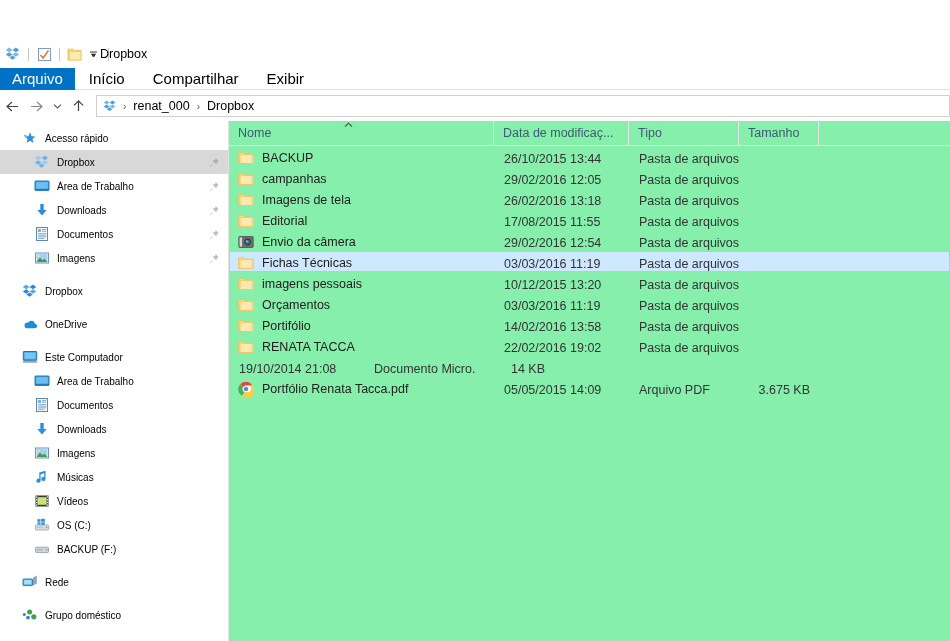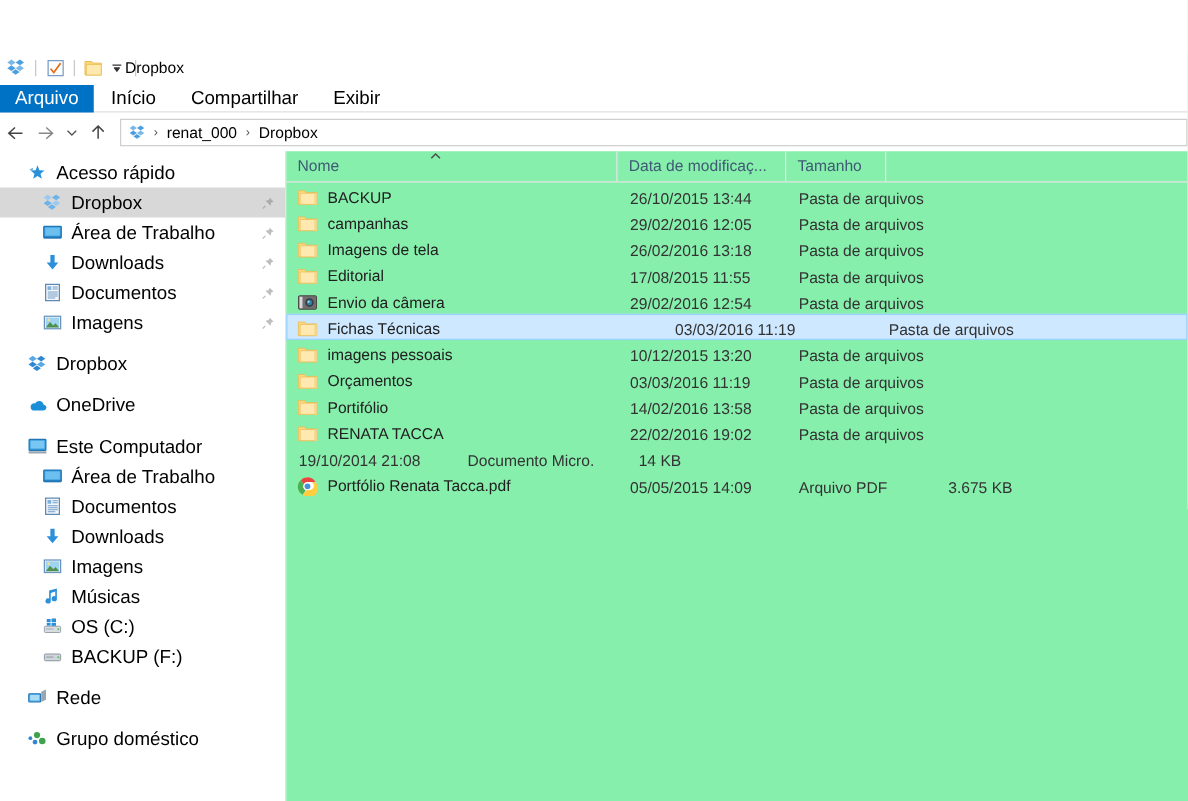--- a/index.html
+++ b/index.html
@@ -114,21 +114,21 @@
     border-right: 1px solid #e3e3e3;
     padding-top: 5px;
     overflow: hidden;
   }
   .nav-item {
     height: 24px;
     display: flex;
     align-items: center;
     padding-left: 10px;
     padding-right: 8px;
-    font-size: 15px;
+    font-size: 10px;
     color: #000;
     white-space: nowrap;
     cursor: default;
     position: relative;
   }
   .nav-item.active { background: #d8d8d8; }
   .nav-item .ico {
     width: 16px; height: 16px;
     margin-right: 7px;
     flex: 0 0 16px;
@@ -182,21 +182,20 @@
     display: flex;
     align-items: flex-end;
     font-size: 12.5px;
     color: #202020;
     cursor: default;
     border: 1px solid transparent;
   }
   .frow.sel {
     background: #cde8ff;
     border: 1px solid #99d1ff;
-    gap: 36px;
   }
   .frow .c-name {
     width: 265px;
     display: flex;
     align-items: center;
     padding-left: 8px;
     overflow: hidden;
     white-space: nowrap;
   }
   .frow .c-name .fico {
@@ -478,20 +477,39 @@
 
     <div class="nav-item lvl1">
       <span class="ico">
         <svg width="16" height="16" viewBox="0 0 16 16">
           <path d="M11.5 1.8v8.1a2.1 2.1 0 1 1-1.3-1.9V4.2L6.6 5.3v6.4a2.1 2.1 0 1 1-1.3-1.9V3.4z" fill="#2b8fd9"></path>
         </svg>
       </span>
       <span class="lbl">Músicas</span>
     </div>
 
+    <div class="nav-item lvl1">
+      <span class="ico">
+        <svg width="16" height="16" viewBox="0 0 16 16">
+          <rect x="1.5" y="2.5" width="13" height="11" fill="#3a3a3a"></rect>
+          <rect x="3.4" y="4.2" width="9.2" height="7.6" fill="#c9e27a"></rect>
+          <g fill="#e8e8e8">
+            <rect x="2" y="3.2" width="1.2" height="1.4"></rect>
+              <rect x="2" y="6" width="1.2" height="1.4"></rect>
+            <rect x="2" y="8.8" width="1.2" height="1.4"></rect>
+              <rect x="2" y="11.4" width="1.2" height="1.4"></rect>
+            <rect x="12.8" y="3.2" width="1.2" height="1.4"></rect>
+              <rect x="12.8" y="6" width="1.2" height="1.4"></rect>
+            <rect x="12.8" y="8.8" width="1.2" height="1.4"></rect>
+              <rect x="12.8" y="11.4" width="1.2" height="1.4"></rect>
+          </g>
+        </svg>
+      </span>
+      <span class="lbl">Vídeos</span>
+    </div>
 
     <div class="nav-item lvl1">
       <span class="ico">
         <svg width="16" height="16" viewBox="0 0 16 16">
           <rect x="1.5" y="8" width="13" height="5" rx="0.8" fill="#d8dde2" stroke="#9aa3ac" stroke-width="0.8"></rect>
           <rect x="2.8" y="9.6" width="6" height="1.2" fill="#b6bdc4"></rect>
           <circle cx="12.6" cy="10.4" r="0.8" fill="#5bbd5b"></circle>
           <g fill="#2b8fd9">
             <rect x="3.4" y="2.2" width="3.1" height="2.6"></rect>
               <rect x="7.2" y="1.8" width="3.6" height="3"></rect>
@@ -550,20 +568,23 @@
         <span>Nome</span>
         <span class="sortcaret">
           <svg width="9" height="6" viewBox="0 0 9 6">
               <path d="M1 4.6 4.5 1.2 8 4.6" stroke="#4a4a4a" stroke-width="1.1" fill="none"></path>
             </svg>
         </span>
       </div>
       <div class="col date">
         <span>Data de modificaç...</span>
       </div>
+      <div class="col type">
+        <span>Tipo</span>
+      </div>
       <div class="col size">
         <span>Tamanho</span>
       </div>
     </div>
 
     <div id="rows">
         <div class="frow">
           <div class="c-name">
             <span class="fico">
               <svg width="16" height="14" viewBox="0 0 16 14">

